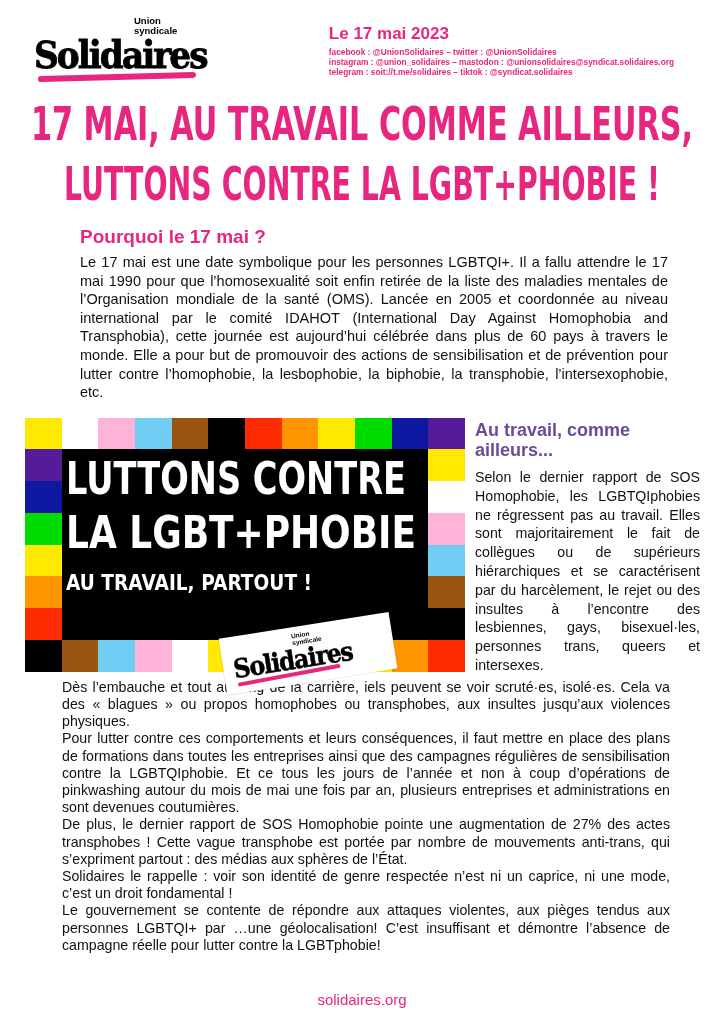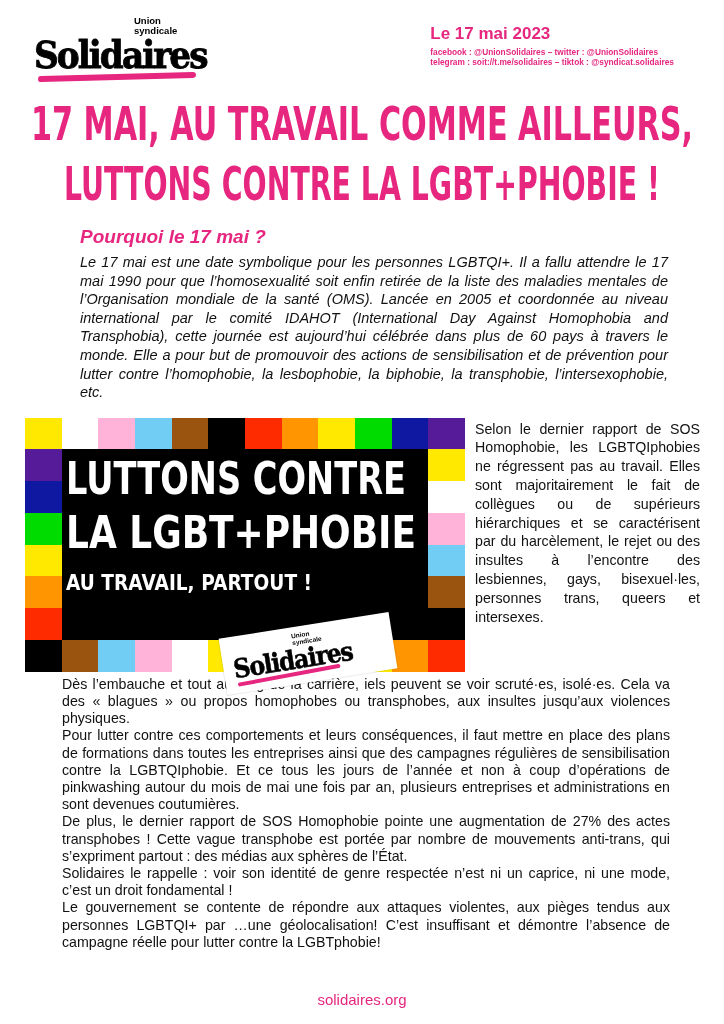--- a/index.html
+++ b/index.html
@@ -17,21 +17,21 @@
   .logo-main { display:inline-block; font-family:"DejaVu Serif", serif; font-weight:bold; font-size:35px; letter-spacing:-2px; line-height:1; transform:scale(0.98,1.08); transform-origin:left top; -webkit-text-stroke:0.8px #000; }
   .logo-underline { display:block; height:6px; width:158px; margin:3px 0 0 4px; background:var(--pink); border-radius:3px; transform:rotate(-1.6deg); }
   .header-right { text-align:left; padding-top:8px; color:var(--pink); }
   .date { font-size:17px; font-weight:bold; margin-bottom:4px; }
   .social { font-size:8.3px; font-weight:bold; line-height:1.18; }
   
   .main-title { margin-top:12px; text-align:right; line-height:0; }
   .main-title svg { display:block; margin:0 auto; }
   .main-title text { fill:var(--pink); font-family:"DejaVu Sans", sans-serif; font-weight:bold; font-size:47px; }
   
-  .sec1 { margin:14px 56px 16px 80px;font-style:italic; }
+  .sec1 { margin:14px 56px 16px 80px; }
   .sec-heading { color:var(--pink); font-size:19px; font-weight:bold; margin-bottom:5px; }
   .body-text { font-size:14.5px; line-height:18.6px; text-align:justify; }
   
   .mid { display:flex; gap:10px; margin:7px 24px 0 25px; min-height:254px; }
   .flag { position:relative; width:440px; height:254px; background:#000; flex:0 0 auto; }
   .flag-grid { position:absolute; inset:0; display:grid; grid-template-columns:repeat(12,1fr); grid-template-rows:repeat(8,1fr); }
   .poster-center { position:absolute; left:37px; top:32px; width:300px; height:190px; }
   .poster-center svg { display:block; }
   .poster-big text { fill:#fff; font-family:"DejaVu Sans", sans-serif; font-weight:bold; font-size:44px; }
   .poster-small text { fill:#fff; font-family:"DejaVu Sans", sans-serif; font-weight:bold; font-size:21px; }
@@ -55,20 +55,21 @@
 
   <div class="header">
     <div class="logo">
       <span class="logo-sub">Union syndicale</span>
       <span class="logo-main">Solidaires</span>
       <span class="logo-underline"></span>
     </div>
     <div class="header-right">
       <div class="date">Le 17 mai 2023</div>
       <div class="social">facebook : @UnionSolidaires – twitter : @UnionSolidaires</div>
+      <div class="social">instagram : @union_solidaires – mastodon : @unionsolidaires@syndicat.solidaires.org</div>
       <div class="social">telegram : soit://t.me/solidaires – tiktok : @syndicat.solidaires</div>
     </div>
   </div>
 
   <div class="main-title">
     <svg width="710" height="60" viewBox="0 0 710 60">
       <text x="355" y="48" text-anchor="middle" textLength="662" lengthAdjust="spacingAndGlyphs">17 MAI, AU TRAVAIL COMME AILLEURS,</text>
     </svg>
     <svg width="710" height="60" viewBox="0 0 710 60">
       <text x="355" y="48" text-anchor="middle" textLength="596" lengthAdjust="spacingAndGlyphs">LUTTONS CONTRE LA LGBT+PHOBIE !</text>
@@ -131,20 +132,21 @@
           <text x="4" y="24" textLength="246" lengthAdjust="spacingAndGlyphs">AU TRAVAIL, PARTOUT !</text>
         </svg>
         <div class="poster-logo logo">
           <span class="logo-sub">Union syndicale</span>
           <span class="logo-main">Solidaires</span>
           <span class="logo-underline"></span>
         </div>
       </div>
     </div>
     <div class="right-col">
+      <div class="right-heading">Au travail, comme ailleurs...</div>
       <p class="body-text">Selon le dernier rapport de SOS Homophobie, les LGBTQIphobies ne régressent pas au travail. Elles sont majoritairement le fait de collègues ou de supérieurs hiérarchiques et se caractérisent par du harcèlement, le rejet ou des insultes à l’encontre des lesbiennes, gays, bisexuel·les, personnes trans, queers et intersexes.</p>
     </div>
   </div>
 
   <div class="lower">
     <p>Dès l’embauche et tout au long de la carrière, iels peuvent se voir scruté·es, isolé·es. Cela va des « blagues » ou propos homophobes ou transphobes, aux insultes jusqu’aux violences physiques.</p>
     <p>Pour lutter contre ces comportements et leurs conséquences, il faut mettre en place des plans de formations dans toutes les entreprises ainsi que des campagnes régulières de sensibilisation contre la LGBTQIphobie. Et ce tous les jours de l’année et non à coup d’opérations de pinkwashing autour du mois de mai une fois par an, plusieurs entreprises et administrations en sont devenues coutumières.</p>
     <p>De plus, le dernier rapport de SOS Homophobie pointe une augmentation de 27% des actes transphobes ! Cette vague transphobe est portée par nombre de mouvements anti-trans, qui s’expriment partout : des médias aux sphères de l’État.</p>
     <p>Solidaires le rappelle : voir son identité de genre respectée n’est ni un caprice, ni une mode, c’est un droit fondamental !</p>
     <p>Le gouvernement se contente de répondre aux attaques violentes, aux pièges tendus aux personnes LGBTQI+ par …une géolocalisation! C’est insuffisant et démontre l’absence de campagne réelle pour lutter contre la LGBTphobie!</p>

